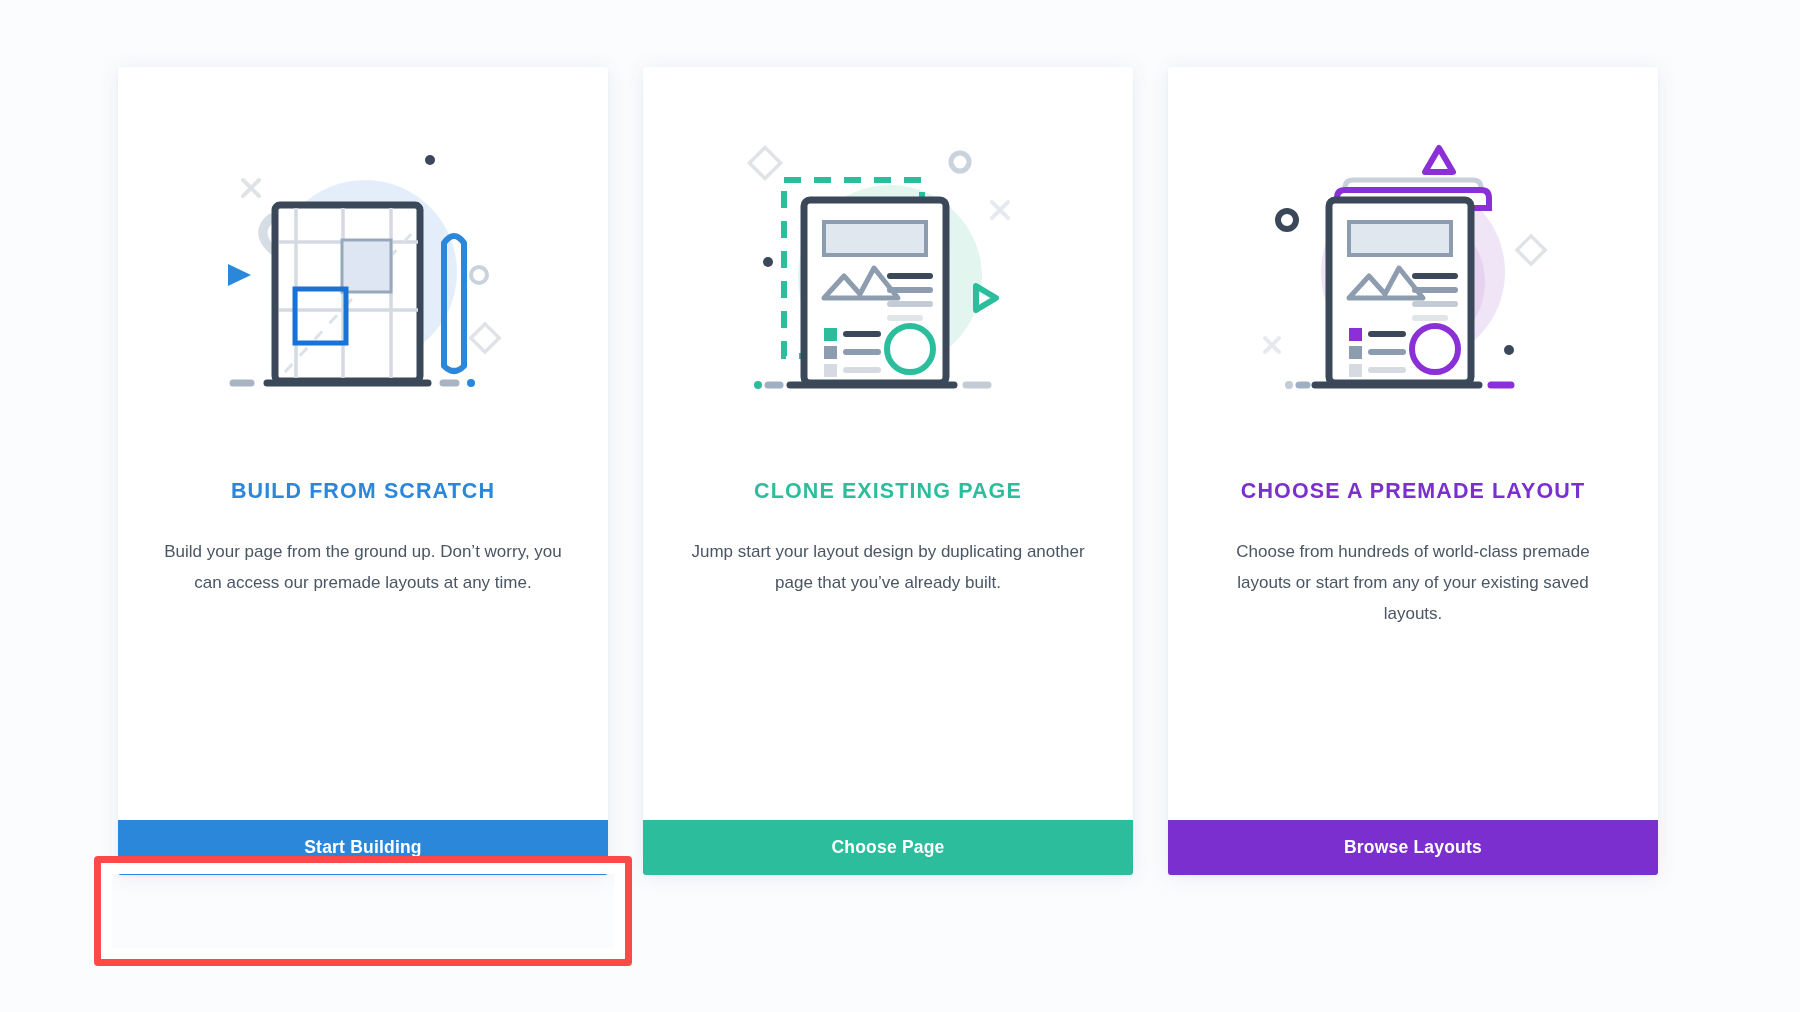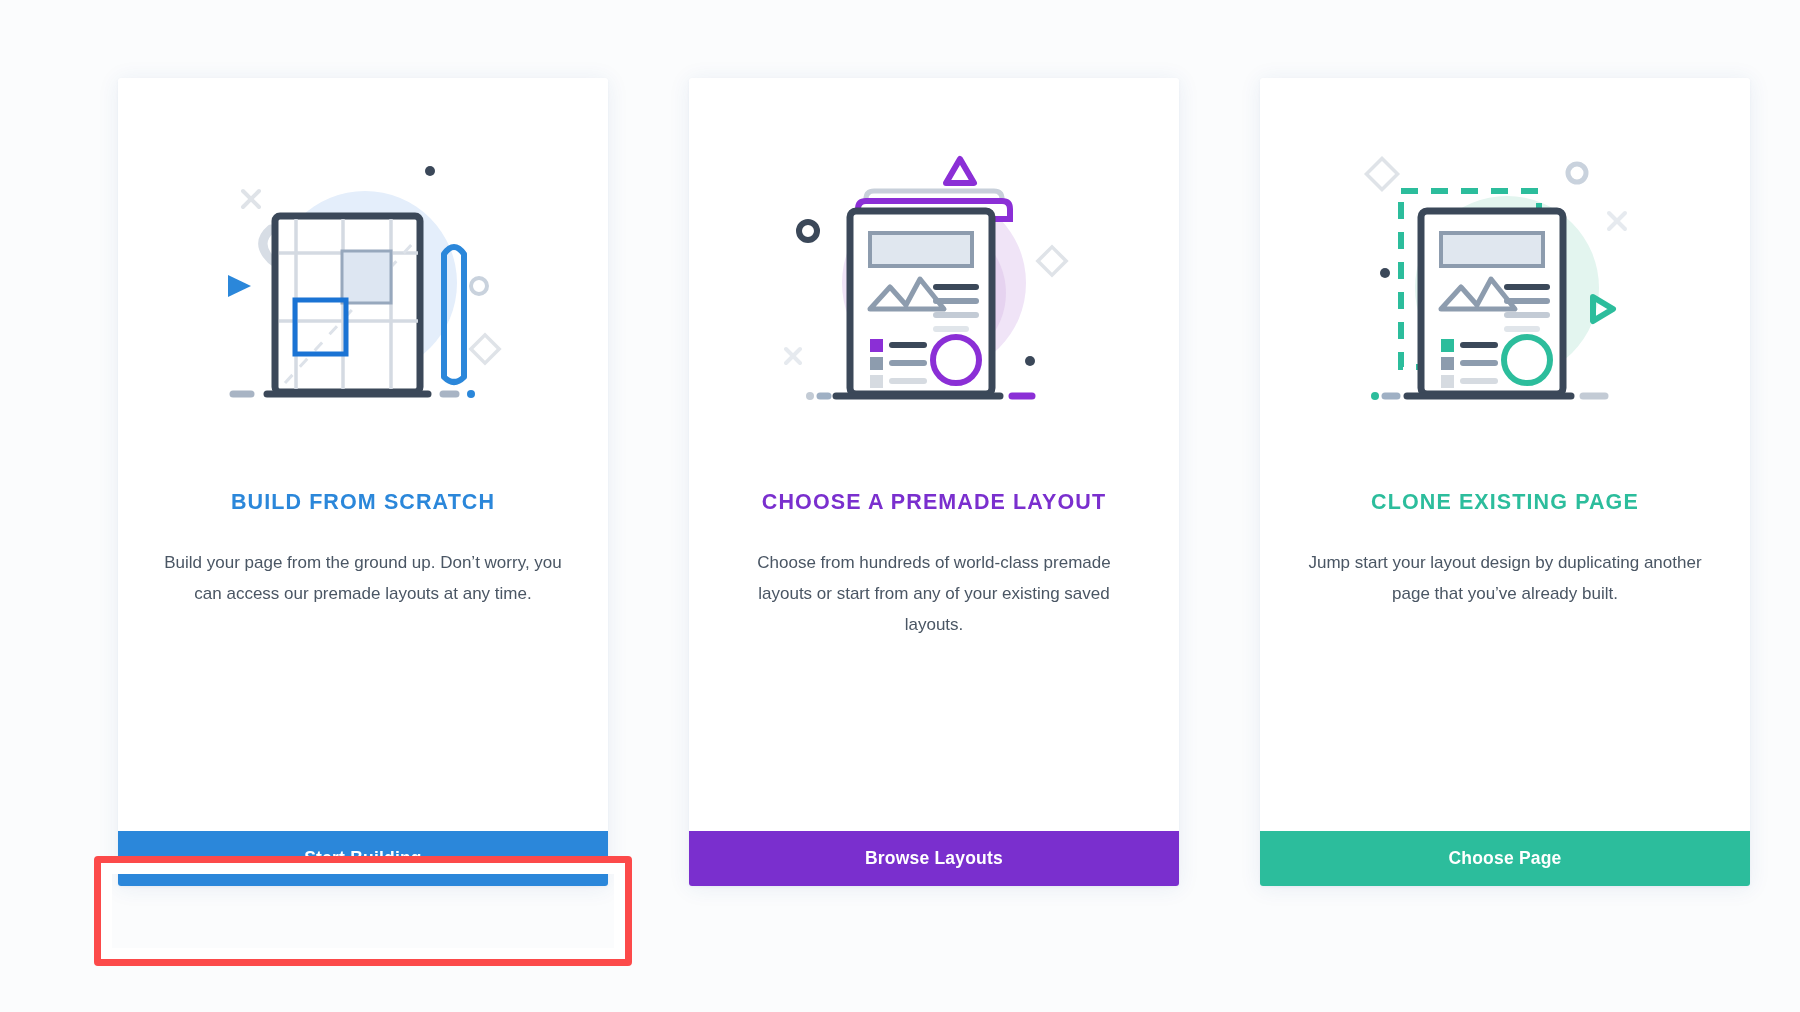--- a/index.html
+++ b/index.html
@@ -10,23 +10,23 @@
     font-family: "Liberation Sans", sans-serif;
     overflow: hidden;
   }
   .stage {
     position: relative;
     width: 1800px; height: 1012px;
     background: #fbfcfd;
   }
   .cards {
     position: absolute;
-    top: 78px; left: 118px;
-    display: flex;
-    gap: 81px;
+    top: 67px; left: 118px;
+    display: flex;
+    gap: 35px;
   }
   .card {
     position: relative;
     width: 490px;
     height: 808px;
     background: #ffffff;
     border-radius: 3px;
     box-shadow: 0 2px 22px rgba(39,84,145,0.085), 0 1px 3px rgba(39,84,145,0.05);
     display: flex;
     flex-direction: column;
@@ -142,72 +142,20 @@
 
           <line x1="54" y1="251" x2="215" y2="251" stroke="#3b4859" stroke-width="7" stroke-linecap="round"></line>
           <line x1="20" y1="251" x2="38" y2="251" stroke="#a8b4c4" stroke-width="7" stroke-linecap="round"></line>
           <line x1="230" y1="251" x2="243" y2="251" stroke="#a8b4c4" stroke-width="7" stroke-linecap="round"></line>
           <circle cx="258" cy="251" r="4" fill="#2b87da"></circle>
         </svg>
       </div>
       <div class="card-title" style="color:#2b87da">BUILD FROM SCRATCH</div>
       <div class="card-desc">Build your page from the ground up. Don’t worry, you can access our premade layouts at any time.</div>
       <button class="card-btn blue">Start Building</button>
-    </div>
-
-    <div class="card">
-      <div class="illus-wrap">
-        <svg class="illus" width="300" height="290" viewBox="0 0 300 290" aria-hidden="true">
-          <circle cx="150" cy="140" r="92" fill="#f0e4f7"></circle>
-          <circle cx="150" cy="150" r="72" fill="#e6d3f0"></circle>
-
-          <path d="M176 16 L190 40 L162 40 Z" fill="none" stroke="#8b2fd6" stroke-width="6" stroke-linejoin="round"></path>
-          <circle cx="24" cy="88" r="9" fill="none" stroke="#3b4859" stroke-width="6"></circle>
-          <rect x="258" y="108" width="20" height="20" fill="none" stroke="#dfe3e8" stroke-width="3.5" transform="rotate(45 268 118)"></rect>
-          <g stroke="#e6eaef" stroke-width="4" stroke-linecap="round">
-            <line x1="2" y1="206" x2="16" y2="220"></line>
-            <line x1="16" y1="206" x2="2" y2="220"></line>
-          </g>
-          <circle cx="246" cy="218" r="5" fill="#3b4859"></circle>
-
-          <path d="M82 56 q0 -8 8 -8 l120 0 q8 0 8 8 l0 10 l-136 0 Z" fill="#ffffff" stroke="#c8d0da" stroke-width="5"></path>
-          <path d="M74 66 q0 -8 8 -8 l136 0 q8 0 8 8 l0 10 l-152 0 Z" fill="#ffffff" stroke="#8b2fd6" stroke-width="6"></path>
-
-          <rect x="66" y="68" width="142" height="183" fill="#ffffff" stroke="#3b4859" stroke-width="7" rx="6"></rect>
-
-          <rect x="86" y="90" width="102" height="33" fill="#e0e7ef" stroke="#8d9cae" stroke-width="4"></rect>
-
-          <path d="M86 166 l20 -22 l16 18 l14 -26 l24 30 Z" fill="none" stroke="#8d9cae" stroke-width="5" stroke-linejoin="round"></path>
-
-          <g stroke-linecap="round">
-            <line x1="152" y1="144" x2="192" y2="144" stroke="#3b4859" stroke-width="6"></line>
-            <line x1="152" y1="158" x2="192" y2="158" stroke="#8d9cae" stroke-width="6"></line>
-            <line x1="152" y1="172" x2="192" y2="172" stroke="#c3cbd5" stroke-width="6"></line>
-            <line x1="152" y1="186" x2="182" y2="186" stroke="#e0e5ea" stroke-width="6"></line>
-          </g>
-
-          <rect x="86" y="196" width="13" height="13" fill="#8b2fd6"></rect>
-          <rect x="86" y="214" width="13" height="13" fill="#8d9cae"></rect>
-          <rect x="86" y="232" width="13" height="13" fill="#d6dbe1"></rect>
-          <g stroke-linecap="round">
-            <line x1="108" y1="202" x2="140" y2="202" stroke="#3b4859" stroke-width="6"></line>
-            <line x1="108" y1="220" x2="140" y2="220" stroke="#8d9cae" stroke-width="6"></line>
-            <line x1="108" y1="238" x2="140" y2="238" stroke="#d6dbe1" stroke-width="6"></line>
-          </g>
-          <circle cx="172" cy="217" r="23" fill="none" stroke="#8b2fd6" stroke-width="6"></circle>
-
-          <line x1="52" y1="253" x2="216" y2="253" stroke="#3b4859" stroke-width="7" stroke-linecap="round"></line>
-          <circle cx="26" cy="253" r="4" fill="#c3cbd5"></circle>
-          <line x1="36" y1="253" x2="44" y2="253" stroke="#9fb0c4" stroke-width="7" stroke-linecap="round"></line>
-          <line x1="228" y1="253" x2="248" y2="253" stroke="#8b2fd6" stroke-width="7" stroke-linecap="round"></line>
-        </svg>
-      </div>
-      <div class="card-title" style="color:#7a2fce">CHOOSE A PREMADE LAYOUT</div>
-      <div class="card-desc">Choose from hundreds of world-class premade layouts or start from any of your existing saved layouts.</div>
-      <button class="card-btn purple">Browse Layouts</button>
     </div>
 
     <div class="card">
       <div class="illus-wrap">
         <svg class="illus" width="300" height="290" viewBox="0 0 300 290" aria-hidden="true">
           <circle cx="152" cy="145" r="92" fill="#e3f5ef"></circle>
           <rect x="16" y="20" width="22" height="22" fill="none" stroke="#dfe3e8" stroke-width="3.5" transform="rotate(45 27 31)"></rect>
           <circle cx="222" cy="30" r="9" fill="none" stroke="#c9d2dd" stroke-width="5"></circle>
           <g stroke="#e6eaef" stroke-width="4" stroke-linecap="round">
             <line x1="254" y1="70" x2="270" y2="86"></line>
@@ -240,19 +188,71 @@
           <circle cx="20" cy="253" r="4" fill="#2cbd9c"></circle>
           <line x1="30" y1="253" x2="42" y2="253" stroke="#9fb0c4" stroke-width="7" stroke-linecap="round"></line>
           <line x1="228" y1="253" x2="250" y2="253" stroke="#c3cbd5" stroke-width="7" stroke-linecap="round"></line>
         </svg>
       </div>
       <div class="card-title" style="color:#2cbd9c">CLONE EXISTING PAGE</div>
       <div class="card-desc">Jump start your layout design by duplicating another page that you’ve already built.</div>
       <button class="card-btn teal">Choose Page</button>
     </div>
 
+    <div class="card">
+      <div class="illus-wrap">
+        <svg class="illus" width="300" height="290" viewBox="0 0 300 290" aria-hidden="true">
+          <circle cx="150" cy="140" r="92" fill="#f0e4f7"></circle>
+          <circle cx="150" cy="150" r="72" fill="#e6d3f0"></circle>
+
+          <path d="M176 16 L190 40 L162 40 Z" fill="none" stroke="#8b2fd6" stroke-width="6" stroke-linejoin="round"></path>
+          <circle cx="24" cy="88" r="9" fill="none" stroke="#3b4859" stroke-width="6"></circle>
+          <rect x="258" y="108" width="20" height="20" fill="none" stroke="#dfe3e8" stroke-width="3.5" transform="rotate(45 268 118)"></rect>
+          <g stroke="#e6eaef" stroke-width="4" stroke-linecap="round">
+            <line x1="2" y1="206" x2="16" y2="220"></line>
+            <line x1="16" y1="206" x2="2" y2="220"></line>
+          </g>
+          <circle cx="246" cy="218" r="5" fill="#3b4859"></circle>
+
+          <path d="M82 56 q0 -8 8 -8 l120 0 q8 0 8 8 l0 10 l-136 0 Z" fill="#ffffff" stroke="#c8d0da" stroke-width="5"></path>
+          <path d="M74 66 q0 -8 8 -8 l136 0 q8 0 8 8 l0 10 l-152 0 Z" fill="#ffffff" stroke="#8b2fd6" stroke-width="6"></path>
+
+          <rect x="66" y="68" width="142" height="183" fill="#ffffff" stroke="#3b4859" stroke-width="7" rx="6"></rect>
+
+          <rect x="86" y="90" width="102" height="33" fill="#e0e7ef" stroke="#8d9cae" stroke-width="4"></rect>
+
+          <path d="M86 166 l20 -22 l16 18 l14 -26 l24 30 Z" fill="none" stroke="#8d9cae" stroke-width="5" stroke-linejoin="round"></path>
+
+          <g stroke-linecap="round">
+            <line x1="152" y1="144" x2="192" y2="144" stroke="#3b4859" stroke-width="6"></line>
+            <line x1="152" y1="158" x2="192" y2="158" stroke="#8d9cae" stroke-width="6"></line>
+            <line x1="152" y1="172" x2="192" y2="172" stroke="#c3cbd5" stroke-width="6"></line>
+            <line x1="152" y1="186" x2="182" y2="186" stroke="#e0e5ea" stroke-width="6"></line>
+          </g>
+
+          <rect x="86" y="196" width="13" height="13" fill="#8b2fd6"></rect>
+          <rect x="86" y="214" width="13" height="13" fill="#8d9cae"></rect>
+          <rect x="86" y="232" width="13" height="13" fill="#d6dbe1"></rect>
+          <g stroke-linecap="round">
+            <line x1="108" y1="202" x2="140" y2="202" stroke="#3b4859" stroke-width="6"></line>
+            <line x1="108" y1="220" x2="140" y2="220" stroke="#8d9cae" stroke-width="6"></line>
+            <line x1="108" y1="238" x2="140" y2="238" stroke="#d6dbe1" stroke-width="6"></line>
+          </g>
+          <circle cx="172" cy="217" r="23" fill="none" stroke="#8b2fd6" stroke-width="6"></circle>
+
+          <line x1="52" y1="253" x2="216" y2="253" stroke="#3b4859" stroke-width="7" stroke-linecap="round"></line>
+          <circle cx="26" cy="253" r="4" fill="#c3cbd5"></circle>
+          <line x1="36" y1="253" x2="44" y2="253" stroke="#9fb0c4" stroke-width="7" stroke-linecap="round"></line>
+          <line x1="228" y1="253" x2="248" y2="253" stroke="#8b2fd6" stroke-width="7" stroke-linecap="round"></line>
+        </svg>
+      </div>
+      <div class="card-title" style="color:#7a2fce">CHOOSE A PREMADE LAYOUT</div>
+      <div class="card-desc">Choose from hundreds of world-class premade layouts or start from any of your existing saved layouts.</div>
+      <button class="card-btn purple">Browse Layouts</button>
+    </div>
+
   </div>
 
   <div class="highlight-box">
     <div class="highlight-inner"></div>
   </div>
 
 </div>
 
 </body></html>

